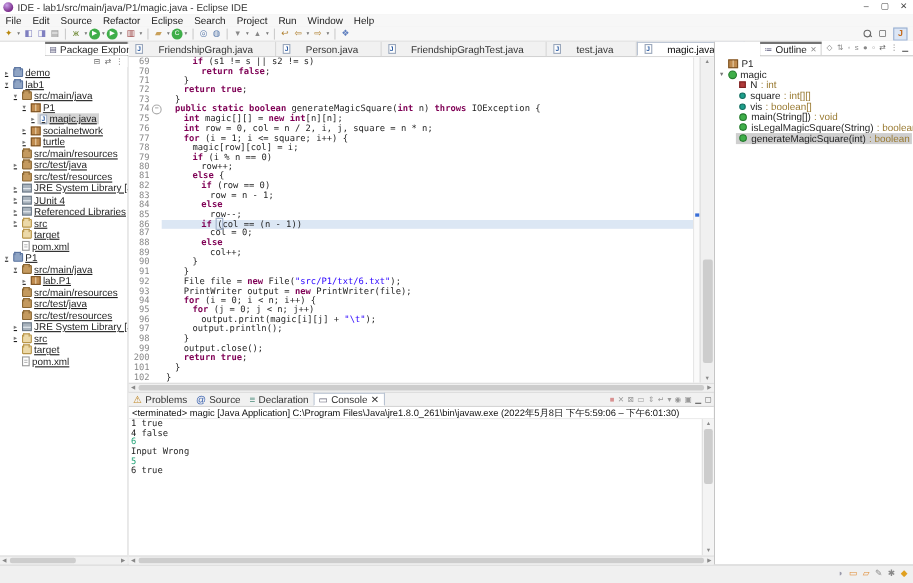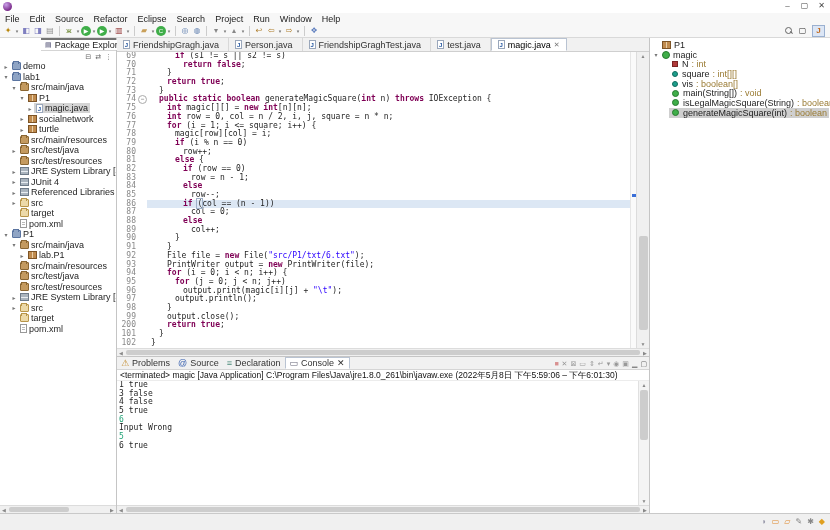--- a/index.html
+++ b/index.html
@@ -46,21 +46,21 @@
   .viewtab { display:flex; align-items:center; gap:3px; padding:0 4px; background:#fff;
     border-right:1px solid #d5d5d5; white-space:nowrap; }
   .viewtab .vx { color:#888; font-size:7px; }
   .viewtab .vicon { font-size:7px; color:#557; }
   .vt-fill { flex:1; }
   .localbar { height:10px; display:flex; justify-content:flex-end; align-items:center; gap:4px; padding:0 4px; background:#fff; }
   .localbar .lico { font-size:7px; color:#666; line-height:1; }
 
   
   .tree { flex:1; overflow:hidden; }
-  .trow { height:10.5px; display:flex; align-items:center; white-space:nowrap; }
+  .trow { height:10.5px; display:flex; align-items:center; white-space:nowrap;text-decoration:underline; }
   .tarrow { width:8px; font-size:6px; color:#777; text-align:center; flex:none; }
   .tlabel { display:flex; align-items:center; gap:2px; padding:0 2px; }
   .trow.selected .tlabel { background:#d4d4d4; }
   .ti { width:9px; height:8px; flex:none; position:relative; display:inline-block; }
   .ti-project { background:#8fa4c4; border:1px solid #5a74a0; border-radius:1px; }
   .ti-project::before { content:""; position:absolute; top:-2px; left:0; width:4px; height:2px; background:#8fa4c4; border:1px solid #5a74a0; border-bottom:none; }
   .ti-srcfolder { background:#c49a5f; border:1px solid #8a6632; border-radius:1px; }
   .ti-srcfolder::before { content:""; position:absolute; top:-2px; left:0; width:4px; height:2px; background:#c49a5f; border:1px solid #8a6632; border-bottom:none; }
   .ti-folder { background:#ecd9a8; border:1px solid #b89549; border-radius:1px; }
   .ti-folder::before { content:""; position:absolute; top:-2px; left:0; width:4px; height:2px; background:#ecd9a8; border:1px solid #b89549; border-bottom:none; }
@@ -72,21 +72,21 @@
   .ti-lib::before { content:""; position:absolute; left:0; right:0; top:3px; height:1px; background:#e8edf2; }
   .ti-xmlfile { width:7px; height:9px; background:#fff; border:1px solid #999; }
   .ti-xmlfile::before { content:""; position:absolute; left:1px; right:1px; top:2px; height:1px; background:#bbb; box-shadow:0 2px 0 #bbb; }
   .ti-class { width:8px; height:8px; border-radius:50%; background:#3fae49; border:1px solid #257a2e; }
   .ti-field-red { width:6px; height:6px; background:#b03a3a; border:1px solid #7c2323; margin:1px; }
   .ti-field-teal { width:6px; height:6px; border-radius:50%; background:#1d9e8b; border:1px solid #116c5e; margin:1px; }
   .ti-method { width:7px; height:7px; border-radius:50%; background:#3fae49; border:1px solid #257a2e; margin:0 1px; }
 
   
   .edtabs { height:14px; background:#f1f1f1; border-bottom:1px solid #cfcfcf; display:flex; font-size:9px; }
-  .edtab { display:flex; align-items:center; gap:3px; padding:0 6px; border-right:1px solid #d8d8d8; color:#333; white-space:nowrap; }
+  .edtab { display:flex; align-items:center; gap:14px; padding:0 6px; border-right:1px solid #d8d8d8; color:#333; white-space:nowrap; }
   .edtab.active { background:#fff; border:1px solid #b9c3d2; border-bottom:1px solid #fff; color:#000; }
   .edtab .vx { color:#777; font-size:7px; }
 
   
   .editor { flex:1; display:flex; background:#fff; overflow:hidden; }
   .gutter { width:30px; flex:none; font-family:"DejaVu Sans Mono","Liberation Mono",monospace; font-size:8px; color:#888; }
   .grow { height:8.7px; line-height:8.7px; display:flex; }
   .gnum { width:19px; text-align:right; }
   .gfold { width:11px; text-align:center; color:#999; font-size:7px; position:relative; }
   .gfold.has::before { content:"−"; position:absolute; left:2px; top:0px; width:7px; height:7px; line-height:6px;
@@ -130,20 +130,21 @@
   
   .statusbar { height:17px; background:#f0f0f0; border-top:1px solid #c9c9c9; display:flex; align-items:center;
     justify-content:flex-end; gap:5px; padding:0 5px; }
   .sbico { font-size:8px; line-height:1; }
 </style>
 </head>
 <body>
 
 <div class="titlebar">
   <span class="app-icon"></span>
+  <span class="titletext">IDE - lab1/src/main/java/P1/magic.java - Eclipse IDE</span>
   <span class="wctrls">
     <span class="wctrl">–</span>
     <span class="wctrl">▢</span>
     <span class="wctrl">✕</span>
   </span>
 </div>
 
 <div class="menubar" id="menubar">
     <span class="menu-item">File</span>
     <span class="menu-item">Edit</span>
@@ -622,43 +623,61 @@
             <span class="lico" style="color: rgb(153, 153, 153);">◉</span>
             <span class="lico" style="color: rgb(153, 153, 153);">▣</span>
             <span class="lico" style="color: rgb(102, 102, 102);">▁</span>
             <span class="lico" style="color: rgb(102, 102, 102);">▢</span>
           </span>
       </div>
       <div class="cstatus">&lt;terminated&gt; magic [Java Application] C:\Program Files\Java\jre1.8.0_261\bin\javaw.exe  (2022年5月8日 下午5:59:06 – 下午6:01:30)</div>
       <div class="cbody">
         <div class="clines" id="clines">
             <div class="cline">1 true</div>
-            <div class="cline">3 false</div>
             <div class="cline">4 false</div>
-            <div class="cline">5 true</div>
             <div class="cline stdin">6</div>
             <div class="cline">Input Wrong</div>
             <div class="cline stdin">5</div>
             <div class="cline">6 true</div>
           </div>
         <div class="cvscroll">
           <span class="sarrow" style="top:0">▲</span>
           <span class="vthumb" style="top:9px;height:40%;left:1px;width:8px"></span>
           <span class="sarrow" style="bottom:0">▼</span>
         </div>
       </div>
       <div class="hscroll">
         <span class="harrow" style="left:0">◀</span>
         <span class="hthumb" style="left:9px;right:9px"></span>
         <span class="harrow" style="right:0">▶</span>
       </div>
     </div>
   </div>
 
   <div class="outline">
+    <div class="viewtabs">
+      <span class="viewtab">
+        <span class="vicon">≔</span>
+        <span>Outline</span>
+        <span class="vx">✕</span>
+      </span>
+      <span class="vt-fill"></span>
+      <span class="localbar" id="outline-toolbar" style="height:13px">
+          <span class="lico" style="color: rgb(136, 136, 136);">◇</span>
+          <span class="lico" style="color: rgb(136, 136, 136);">⇅</span>
+          <span class="lico" style="color: rgb(136, 136, 136);">◦</span>
+          <span class="lico" style="color: rgb(136, 136, 136);">s</span>
+          <span class="lico" style="color: rgb(136, 136, 136);">●</span>
+          <span class="lico" style="color: rgb(136, 136, 136);">▫</span>
+          <span class="lico" style="color: rgb(102, 102, 102);">⇄</span>
+          <span class="lico" style="color: rgb(102, 102, 102);">⋮</span>
+          <span class="lico" style="color: rgb(102, 102, 102);">▁</span>
+          <span class="lico" style="color: rgb(102, 102, 102);">▢</span>
+        </span>
+    </div>
     <div class="tree" id="outline-tree" style="padding-top:2px">
         <div class="orow">
           <span class="tarrow" style="margin-left: 2px;"></span>
           <span class="olabel">
             <span class="ti ti-package"></span>
             <span>P1</span>
           </span>
         </div>
         <div class="orow">
           <span class="tarrow" style="margin-left: 2px;">▾</span>

